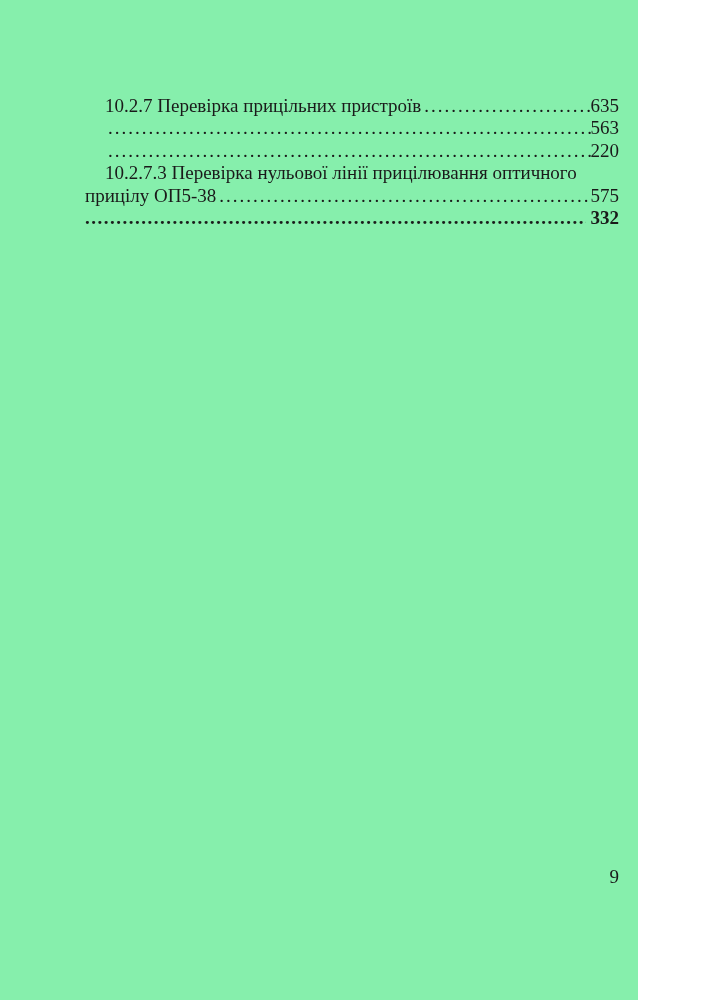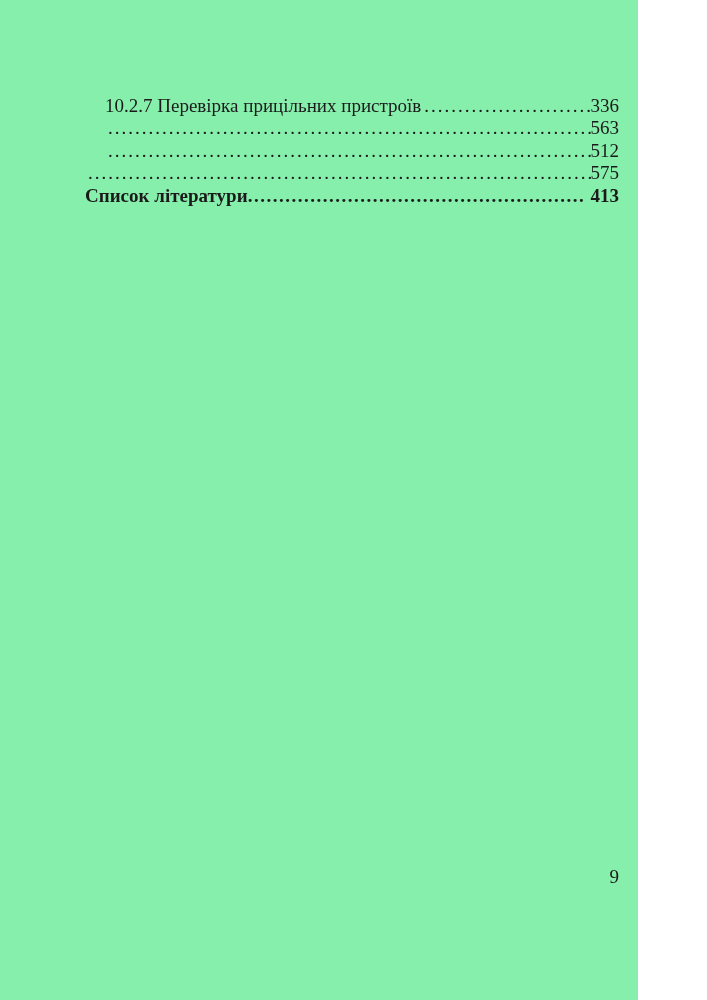--- a/index.html
+++ b/index.html
@@ -54,42 +54,45 @@
 </head>
 <body>
 
 <div class="sheet">
 
   <div class="toc">
 
     <div class="toc-row indent">
       <span class="t">10.2.7 Перевірка прицільних пристроїв</span>
       <span class="leader"></span>
-      <span class="pg">336</span>
+      <span class="pg">635</span>
     </div>
 
     <div class="toc-row indent">
       <span class="leader"></span>
       <span class="pg">563</span>
     </div>
 
     <div class="toc-row indent">
       <span class="leader"></span>
-      <span class="pg">512</span>
+      <span class="pg">220</span>
     </div>
 
+    <div class="toc-row indent">
+      <span class="t">10.2.7.3 Перевірка нульової лінії прицілювання оптичного</span>
+    </div>
 
     <div class="toc-row">
+      <span class="t">прицілу ОП5-38</span>
       <span class="leader"></span>
       <span class="pg">575</span>
     </div>
 
     <div class="toc-row bold">
-      <span class="t">Список літератури</span>
       <span class="leader"></span>
-      <span class="pg">413</span>
+      <span class="pg">332</span>
     </div>
 
   </div>
 
   <div class="folio">9</div>
 
 </div>
 
 </body></html>

